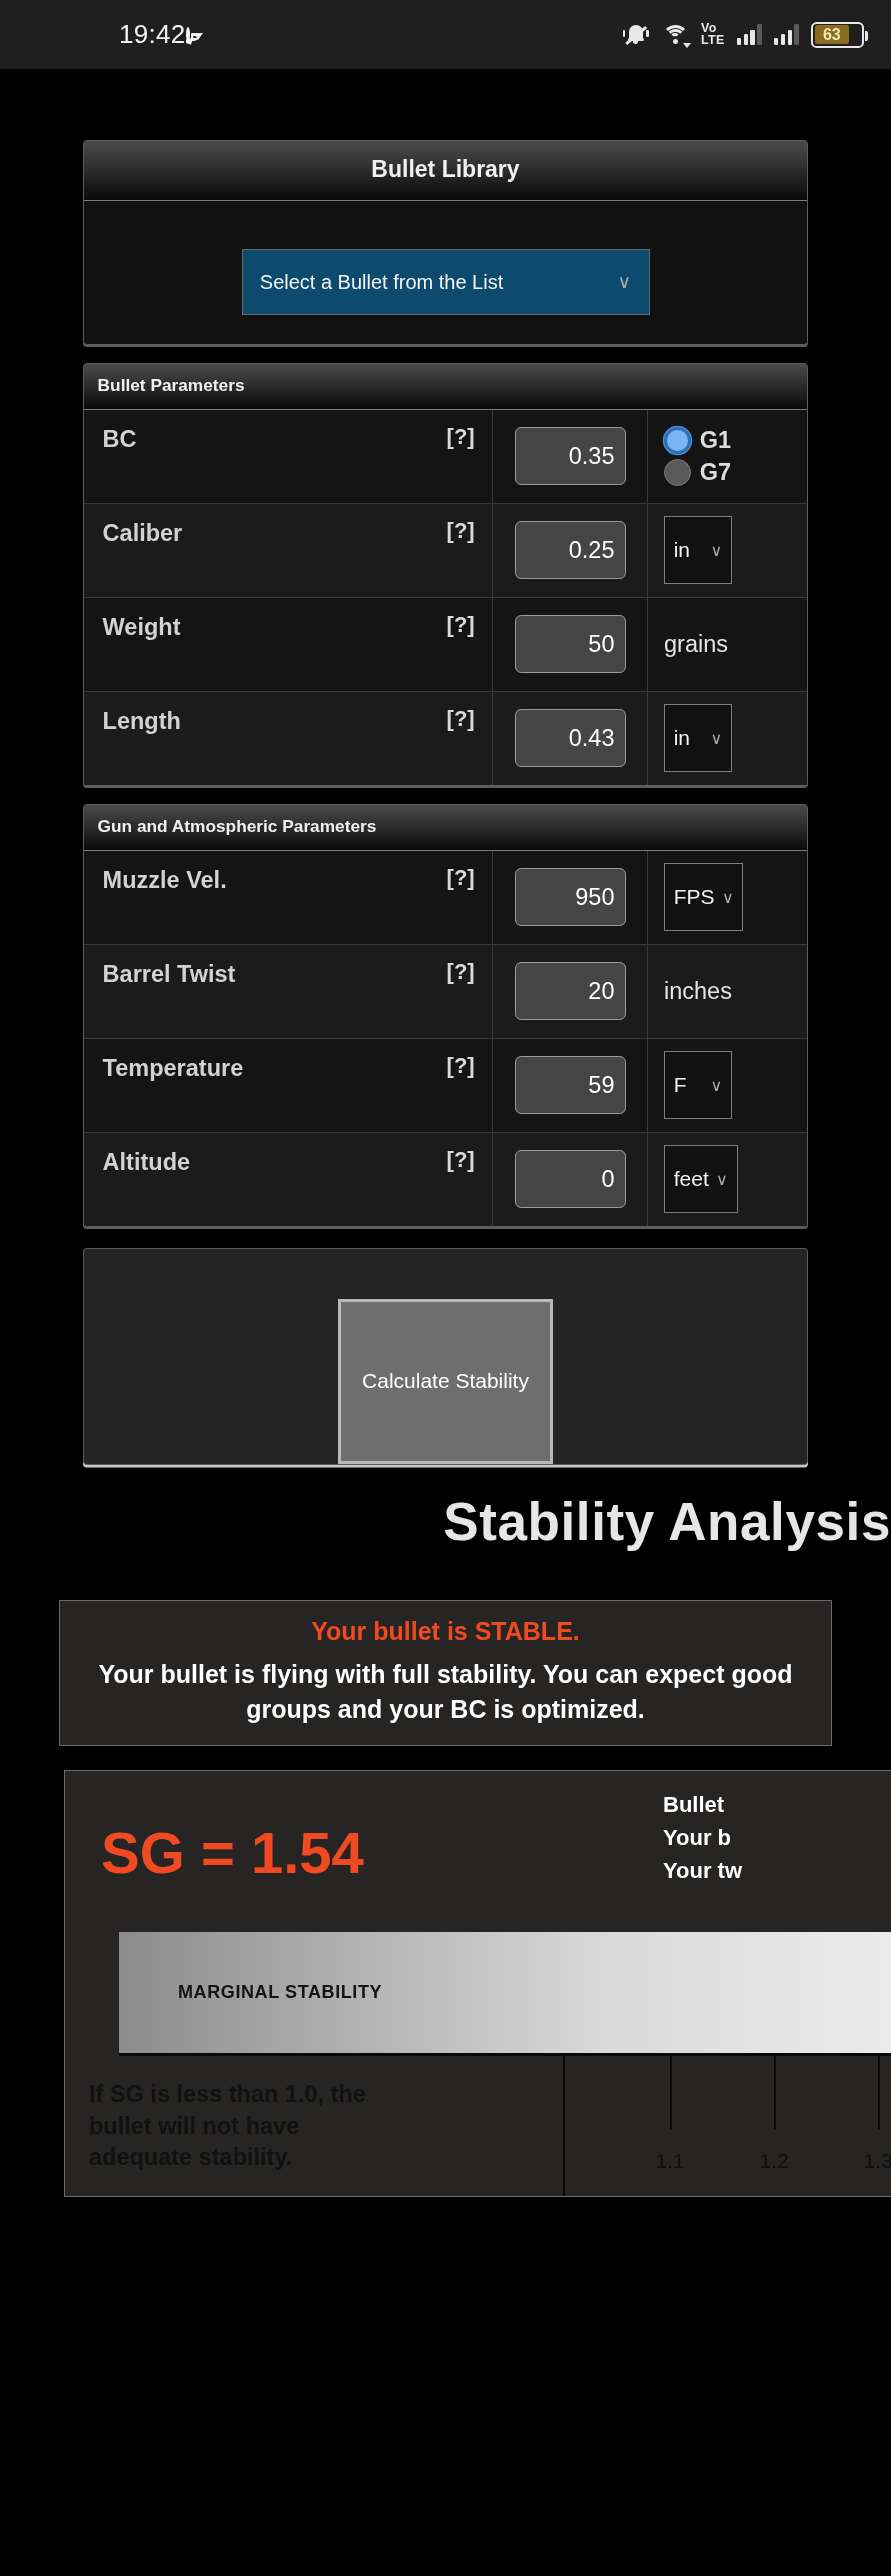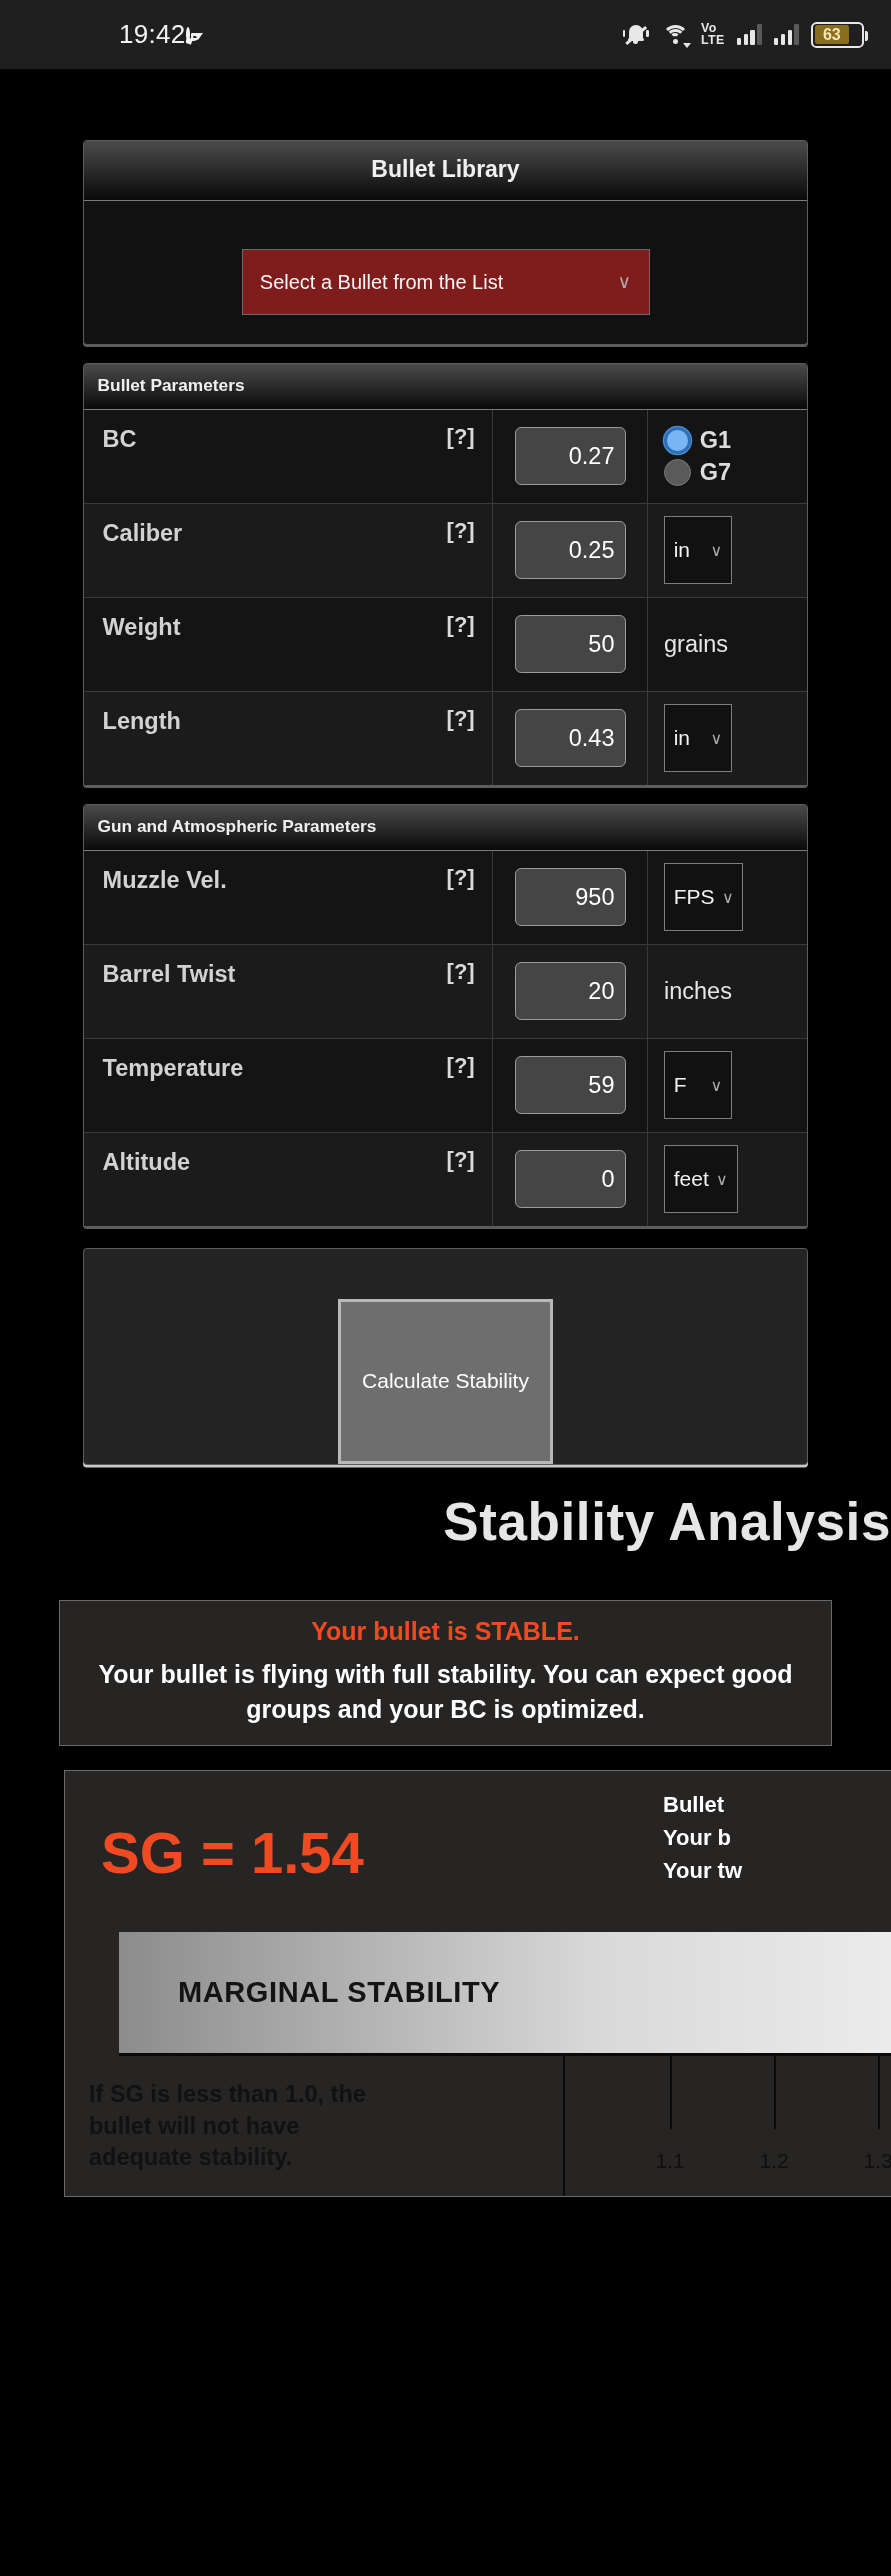--- a/index.html
+++ b/index.html
@@ -96,21 +96,21 @@
   .panel-head.center .title { color:#f0f0f0; font-size:23px; font-weight:bold; }
   .panel-head.left { padding: 11px 0 12.4px 13.6px; }
   .panel-head.left .title { color:#f0f0f0; font-size:17.3px; font-weight:bold; }
 
   .lib-body { padding: 21px 25px 28.5px; }
   .lib-prompt {
     color:#cfcfcf; font-size:23.5px; font-weight:bold; text-align:center; line-height:1.38;
   }
   .select-wrap { display:flex; justify-content:center; margin-top: 27px; }
   .select {
-    width: 408px; height: 66px; background:#7f1d1d; border:1.9px solid #6a6a6a;
+    width: 408px; height: 66px; background:#0c4a6e; border:1.9px solid #6a6a6a;
     display:flex; align-items:center; justify-content:space-between;
     padding: 0 17.3px; color:#f5f5f5; font-size:20px;
   }
   .chev { color:#aaa; font-size:18.6px; font-weight:300; }
 
   
   .prow {
     display:flex; align-items:stretch; border-bottom:1.2px solid #3a3a3a;
   }
   .prow:last-child { border-bottom: none; }
@@ -184,21 +184,21 @@
   .sg-value { color:#f04a23; font-size:58px; font-weight:bold; position:absolute; left:36px; top:48px; }
   .sg-right { position:absolute; right:-111px; top:17.3px; width:396px; color:#ffffff;
      font-size:22px; font-weight:bold; line-height:1.5; white-space:nowrap;}
 
   .gauge { position:absolute; left:54px; top:161px; right:0; height:266px; }
   .gauge-bar { display:flex; height:121px; }
   .seg-unstable { flex: 0 0 444px; background:#414042; display:flex; align-items:center; justify-content:center; }
   .seg-unstable .st { color:#ffffff; font-size:23.5px; font-weight:bold; letter-spacing:0.6px;}
   .seg-marginal { flex: 1 1 auto; background: linear-gradient(to right, #8c8c8c 0%, #d9d9d9 58%, #efefef 100%);
      display:flex; align-items:center; padding-left: 59px; }
-  .seg-marginal .st { color:#141414; font-size:29px; font-weight:bold; letter-spacing:0.6px; }
+  .seg-marginal .st { color:#141414; font-size:18px; font-weight:bold; letter-spacing:0.6px; }
   .axis { position:absolute; left:0; top:121px; right:0; height:145px; }
   .axis-line { position:absolute; left:0; top:0; width:100%; height:3.1px; background:#0a0a0a; }
   .tick { position:absolute; top:3.1px; width:1.9px; height:73px; background:#0a0a0a; }
   .tick.tall { height: 142px; }
   .ticklabel { position:absolute; top:96px; color:#0f0f0f; font-size:21px; transform: translateX(-50%); }
   .axis-note { position:absolute; left:-30px; top:26px; width:297px; color:#111111;
      font-size:23.5px; font-weight:bold; line-height:1.35; }
 </style>
 </head>
 <body>
@@ -271,21 +271,21 @@
 
       <div class="prow">
         <div class="c-label">
           <span class="lbl">BC</span>
           <span class="help">
             <span class="q">[?]</span>
             <span class="dots"></span>
           </span>
         </div>
         <div class="c-value">
-          <div class="numbox">0.27</div>
+          <div class="numbox">0.35</div>
         </div>
         <div class="c-unit">
           <div class="radios">
             <div class="radio on">
               <span class="dot"></span>
               <span class="rl">G1</span>
             </div>
             <div class="radio">
               <span class="dot"></span>
               <span class="rl">G7</span>

